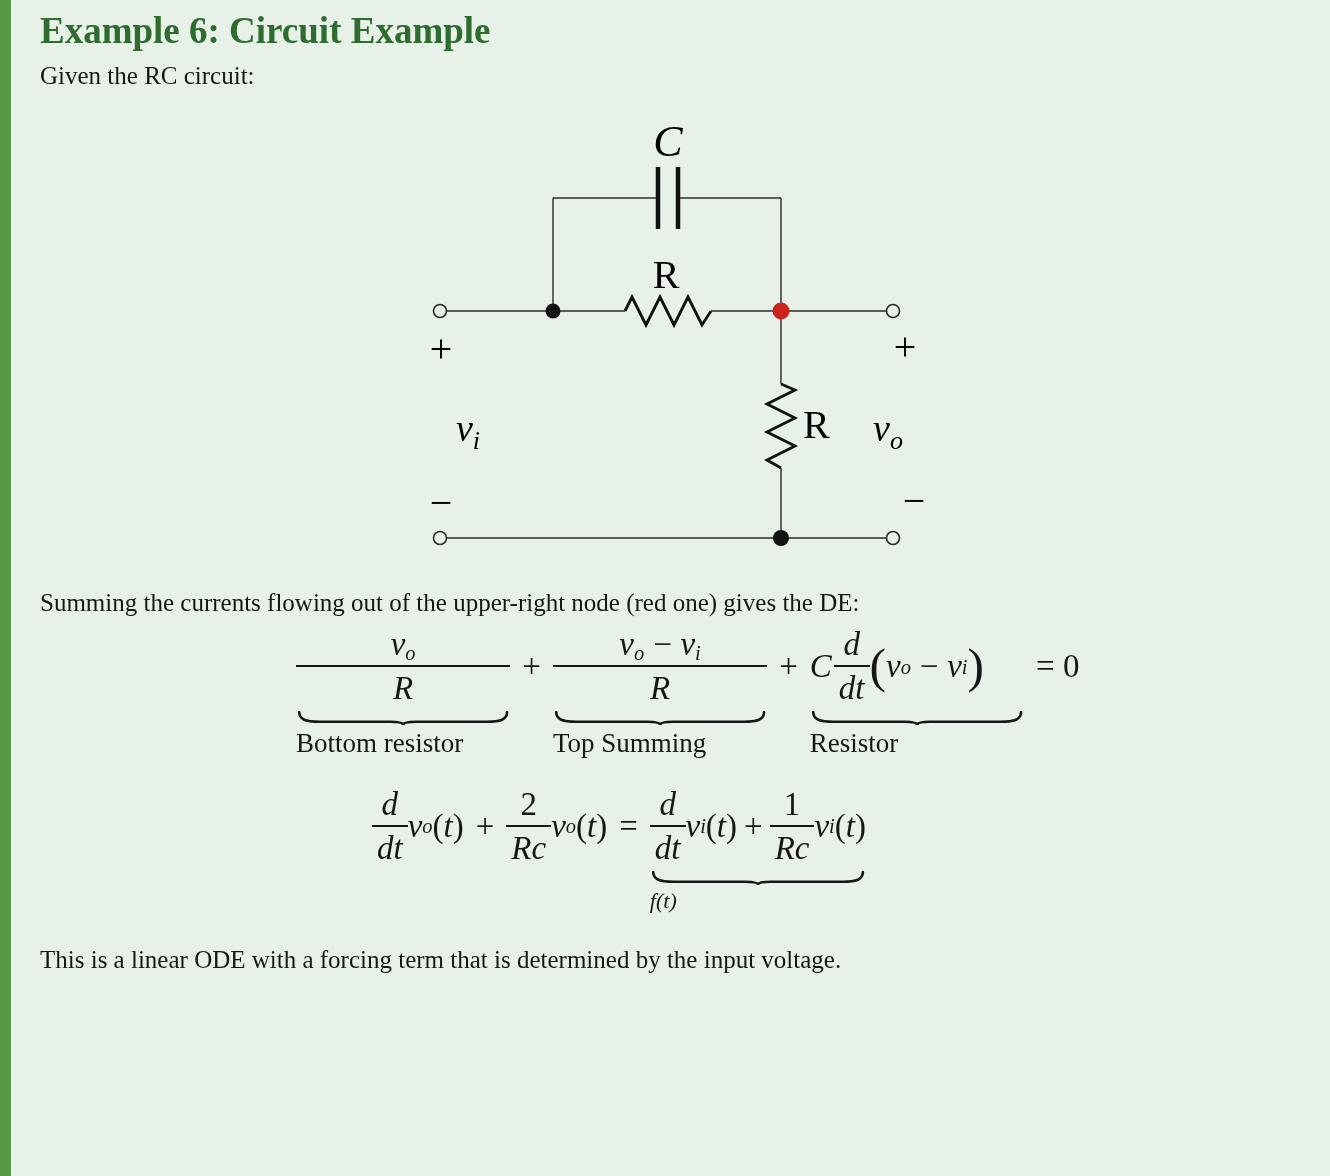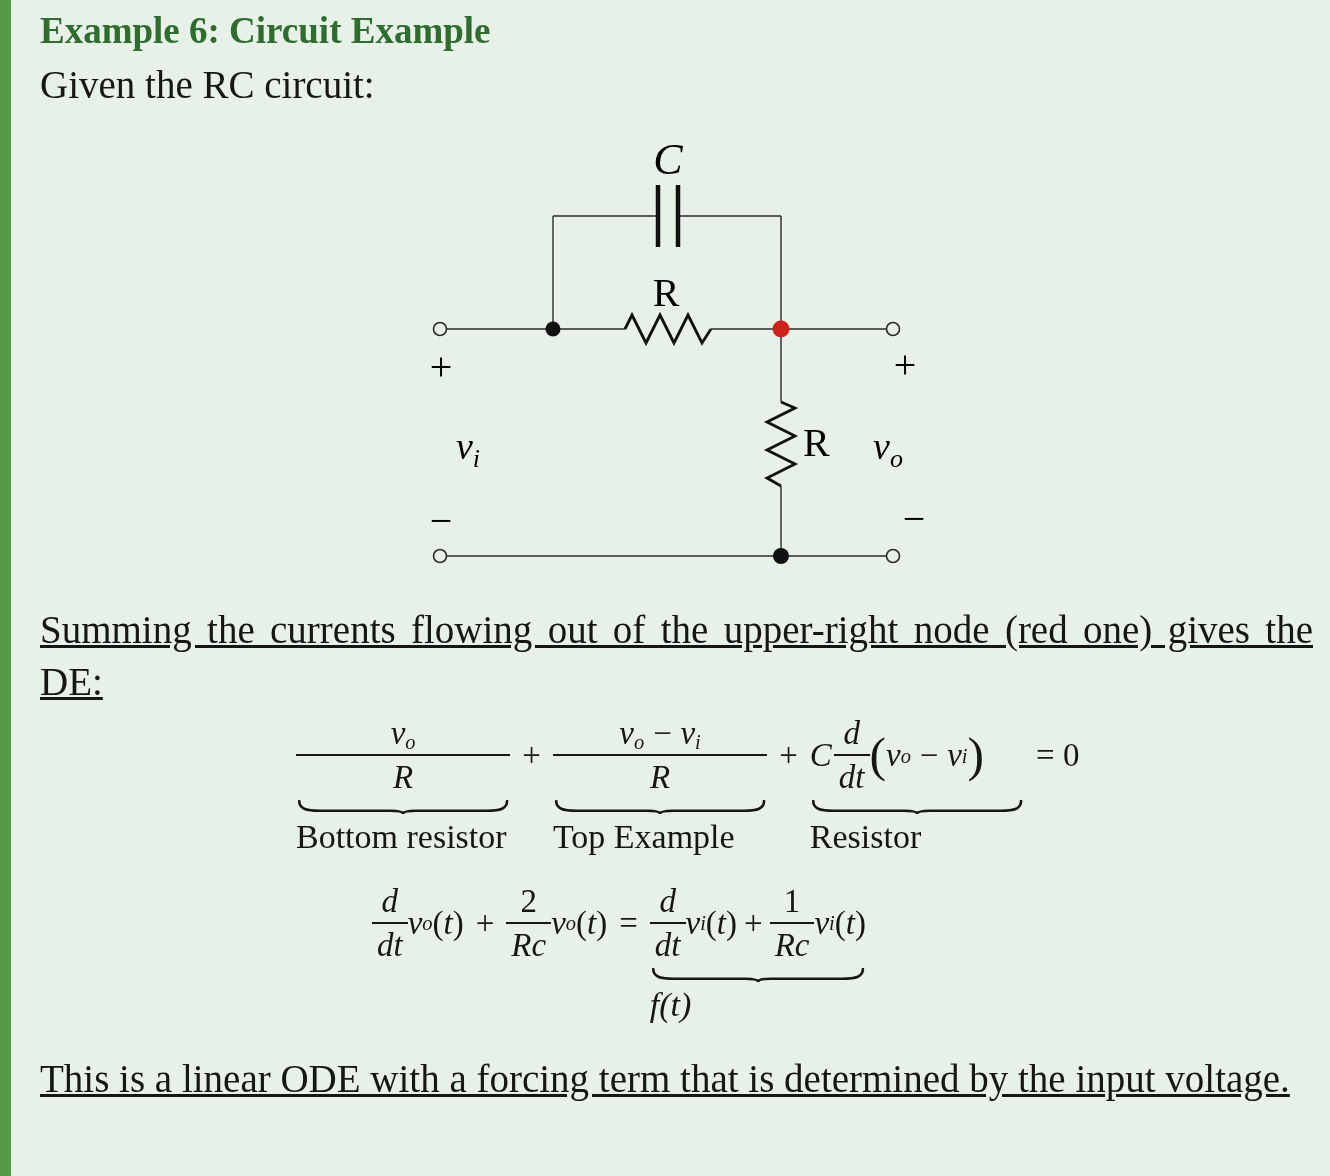--- a/index.html
+++ b/index.html
@@ -4,41 +4,41 @@
 <style>
   html,body{margin:0;padding:0;}
   body{
     width:1330px;height:1176px;overflow:hidden;
     background:#e8f1e8;color:#161616;
     font-family:"Liberation Serif","DejaVu Serif",serif;
   }
   .accent-bar{position:absolute;left:0;top:0;width:11px;height:1176px;background:#569a48;}
   .content{padding:8px 17px 0 40px;}
   .page-title{font-size:37px;line-height:1.15;font-weight:bold;color:#2f6c2f;margin:2px 0 6px 0;}
-  .body-text{font-size:39px;line-height:1.33;margin:0;}
-  .justify{text-align:justify;text-decoration:underline;}
+  .body-text{font-size:25px;line-height:1.33;margin:0;}
+  .justify{text-align:justify;}
   .circuit-wrap{margin:24px 0 20px 378px;width:520px;height:450px;}
   .circuit-wrap svg{display:block;}
 
   
   .equation{display:flex;align-items:flex-start;font-size:33px;font-style:italic;gap:12px;}
   .eq1{margin:6px 0 26px 256px;}
   .eq2{margin:16px 0 30px 332px;}
   .frac{display:inline-grid;justify-items:center;}
   .num,.den{line-height:1.18;padding:0 5px;white-space:nowrap;}
   .fbar{height:2.3px;background:#161616;width:100%;margin:1px 0 2px;}
   .op{font-style:normal;line-height:1.18;margin-top:22px;white-space:nowrap;}
   .up{font-style:normal;}
   .s{font-size:0.62em;line-height:0;vertical-align:-0.22em;font-style:italic;}
   .mathrow{display:inline-flex;align-items:center;}
   .mathcol{display:inline-flex;flex-direction:column;align-items:stretch;}
   .ubwrap{display:inline-flex;flex-direction:column;align-items:center;}
   .brace{height:15px;width:100%;display:block;margin-top:3px;}
-  .ublabel{font-size:34px;font-style:normal;line-height:1.1;margin-top:3px;white-space:nowrap;}
-  .ftlabel{font-size:34px;font-style:italic;line-height:1.1;margin-top:3px;white-space:nowrap;font-family:Liberation Serif, serif;}
+  .ublabel{font-size:27px;font-style:normal;line-height:1.1;margin-top:3px;white-space:nowrap;}
+  .ftlabel{font-size:22px;font-style:italic;line-height:1.1;margin-top:3px;white-space:nowrap;font-family:Liberation Serif, serif;}
   .bigp{font-style:normal;font-size:1.5em;line-height:0.9;font-weight:400;}
   .mi{margin:0 7px;}
   .tight{margin-right:2px;}
   .conclusion{margin-top:10px;}
 </style>
 </head>
 <body>
 
 <div class="accent-bar"></div>
 
@@ -122,21 +122,21 @@
     <span class="ubwrap">
       <span class="mathcol">
         <span class="frac">
           <span class="num"><span>v</span><span class="s">o</span><span class="mi">−</span><span>v</span><span class="s">i</span></span>
           <span class="fbar"></span>
           <span class="den">R</span>
         </span>
         <svg class="brace" viewBox="0 0 200 14" preserveAspectRatio="none">
           <path d="M3,1 C3,8 9,10 22,10 L88,10 C96,10 100,11 100,13 C100,11 104,10 112,10 L178,10 C191,10 197,8 197,1" fill="none" stroke="#161616" stroke-width="2.6" stroke-linecap="round" vector-effect="non-scaling-stroke"></path>
         </svg>
-        <span class="ublabel">Top Example</span>
+        <span class="ublabel">Top Summing</span>
       </span>
     </span>
 
     <span class="op">+</span>
 
     <span class="ubwrap">
       <span class="mathcol">
         <span class="mathrow">
           <span class="tight">C</span>
           <span class="frac">

